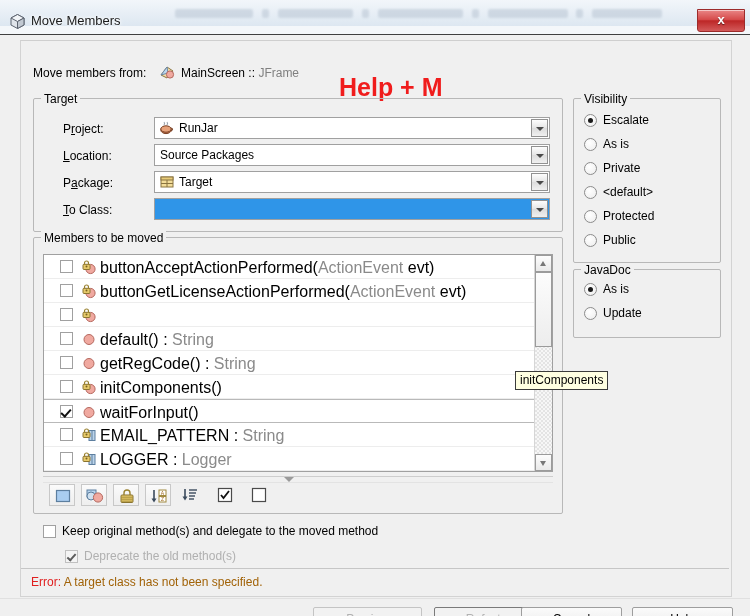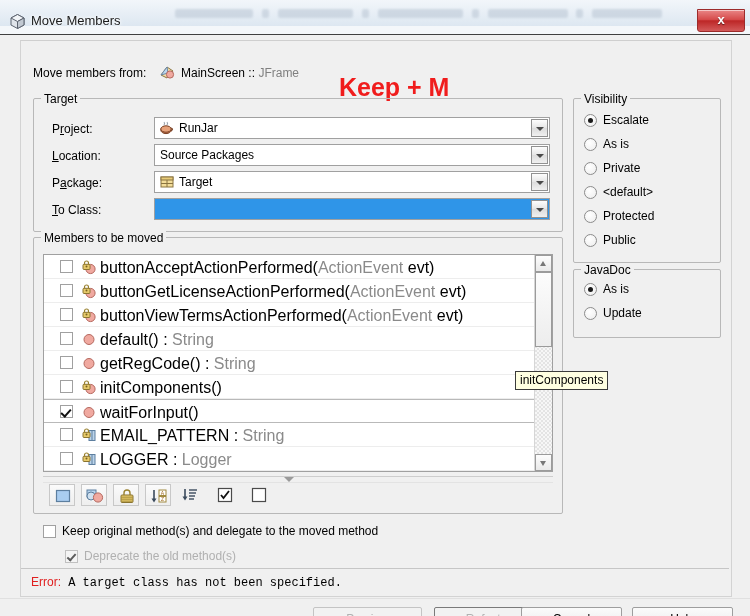--- a/index.html
+++ b/index.html
@@ -115,21 +115,21 @@
     white-space: nowrap;
   }
 
   #grp-target { left: 12px; top: 57px; width: 528px; height: 132px; }
   #grp-members { left: 12px; top: 196px; width: 528px; height: 275px; }
   #grp-visibility { left: 552px; top: 57px; width: 146px; height: 163px; }
   #grp-javadoc { left: 552px; top: 228px; width: 146px; height: 67px; text-align: center; }
 
   
   .field-label {
-    position: absolute; font-size: 12px; color: #000; white-space: nowrap;
+    position: absolute; font-size: 12px; color: #000; white-space: nowrap; margin-left: 11px;
   }
   .field-label u { text-decoration: underline; }
 
   .combo {
     position: absolute; height: 22px;
     border: 1px solid #a0a0a0;
     background: #ffffff;
     box-sizing: border-box;
   }
   .combo .txt {
@@ -302,21 +302,21 @@
   .chk-row.disabled .clabel { color: #b0b0b0; }
 
   
   #error-sep {
     position: absolute; left: 0; top: 527px; width: 708px; height: 1px; background: #c6c6c6;
   }
   #error-row {
     position: absolute; left: 10px; top: 534px; font-size: 12px; white-space: nowrap;
   }
   #error-row .etag { color: #e02020; }
-  #error-row .emsg { color: #000000; font-family: Liberation Mono, monospace; }
+  #error-row .emsg { color: #a16207; }
 
   
   #btnbar {
     position: absolute; left: 0; top: 563px; width: 750px; height: 43px;
     background: #f0f0f0;
     border-top: 1px solid #e0e0e0;
   }
   .btn {
     position: absolute; top: 8px; height: 24px;
     border: 1px solid #9e9e9e;
@@ -380,21 +380,21 @@
             <polygon points="2,11 8,3 14,7 8,14" fill="#f5e0a8" stroke="#8a7440" stroke-width="1"></polygon>
             <polygon points="2,11 8,3 9,9" fill="#bcd7ef" stroke="#6a87a5" stroke-width="1"></polygon>
             <circle cx="11" cy="10.5" r="3.6" fill="#f0a9a0" stroke="#b5685e" stroke-width="1"></circle>
           </svg>
         </span>
         <span id="from-value">
           <span class="cls">MainScreen</span><span class="sep"> :: </span><span class="type">JFrame</span>
         </span>
       </div>
 
-      <div id="ctrl-m">Keep + M</div>
+      <div id="ctrl-m">Help + M</div>
 
       <div class="group" id="grp-target">
         <span class="legend">Target</span>
 
         <span class="field-label" style="left:18px; top:23px;">P<u>r</u>oject:</span>
         <div class="combo" style="left:120px; top:18px; width:396px;">
           <span class="ico">
             <svg width="16" height="16" viewBox="0 0 16 16">
               <ellipse cx="7" cy="10" rx="5.2" ry="3.6" fill="#c9744b" stroke="#7b4226" stroke-width="1"></ellipse>
               <ellipse cx="7" cy="9" rx="5.2" ry="3.2" fill="#e8a27a" stroke="#7b4226" stroke-width="1"></ellipse>
@@ -460,21 +460,20 @@
                 <span class="mtext"><span>buttonGetLicenseActionPerformed(</span><span class="dim">ActionEvent</span><span> evt)</span></span>
               </div>
               <div class="row">
                 <span class="cb"></span>
                 <span class="micon"><svg width="16" height="16" viewBox="0 0 16 16">
                     <circle cx="9.5" cy="10" r="4.6" fill="#f0a9a0" stroke="#b5685e" stroke-width="1"></circle>
                     <path d="M3.5 5.5 V4 a2 2 0 0 1 4 0 V5.5" fill="none" stroke="#9a8230" stroke-width="1.2"></path>
                     <rect x="2" y="5.3" width="7" height="5.2" rx="1" fill="#e6c96a" stroke="#8a7430" stroke-width="1"></rect>
                     <circle cx="5.5" cy="7.6" r="1" fill="#7a6420"></circle>
                   </svg></span>
-                <span class="mtext"><span>buttonViewTermsActionPerformed(</span><span class="dim">ActionEvent</span><span> evt)</span></span>
               </div>
               <div class="row">
                 <span class="cb"></span>
                 <span class="micon"><svg width="16" height="16" viewBox="0 0 16 16">
                     <circle cx="8" cy="8.5" r="5" fill="#f0a9a0" stroke="#b5685e" stroke-width="1"></circle>
                   </svg></span>
                 <span class="mtext"><span>default() : </span><span class="dim">String</span><span></span></span>
               </div>
               <div class="row">
                 <span class="cb"></span>

